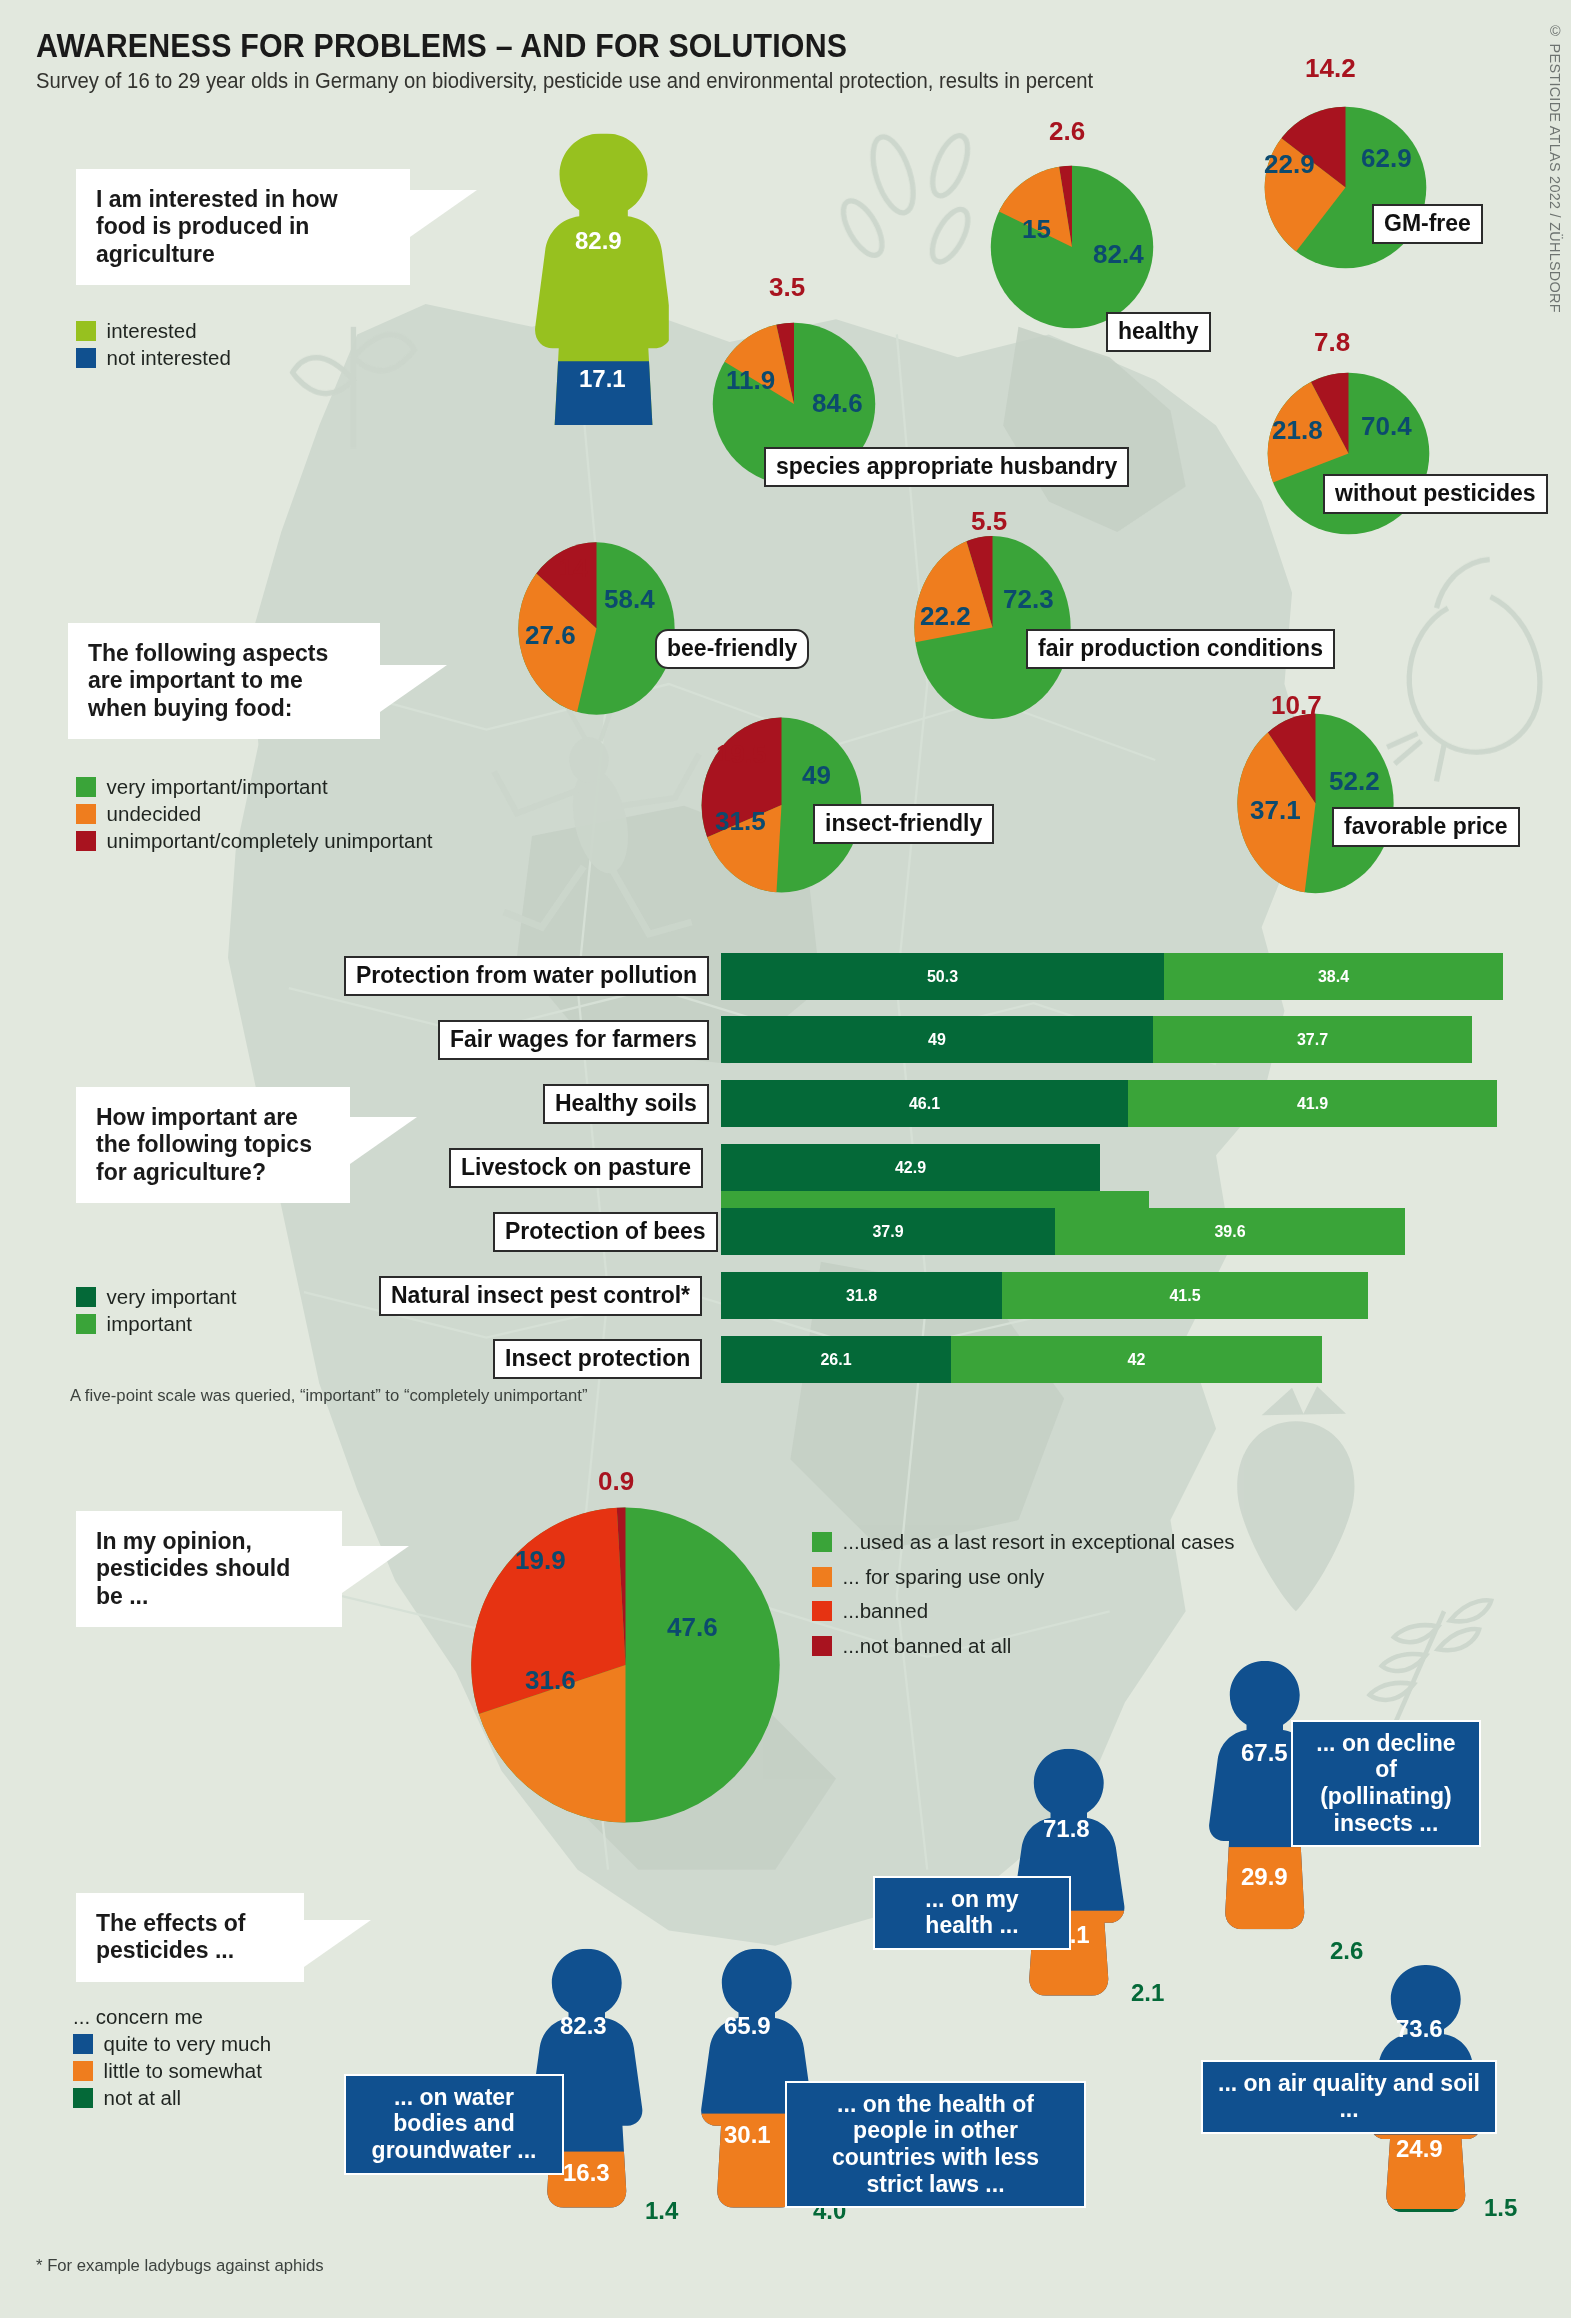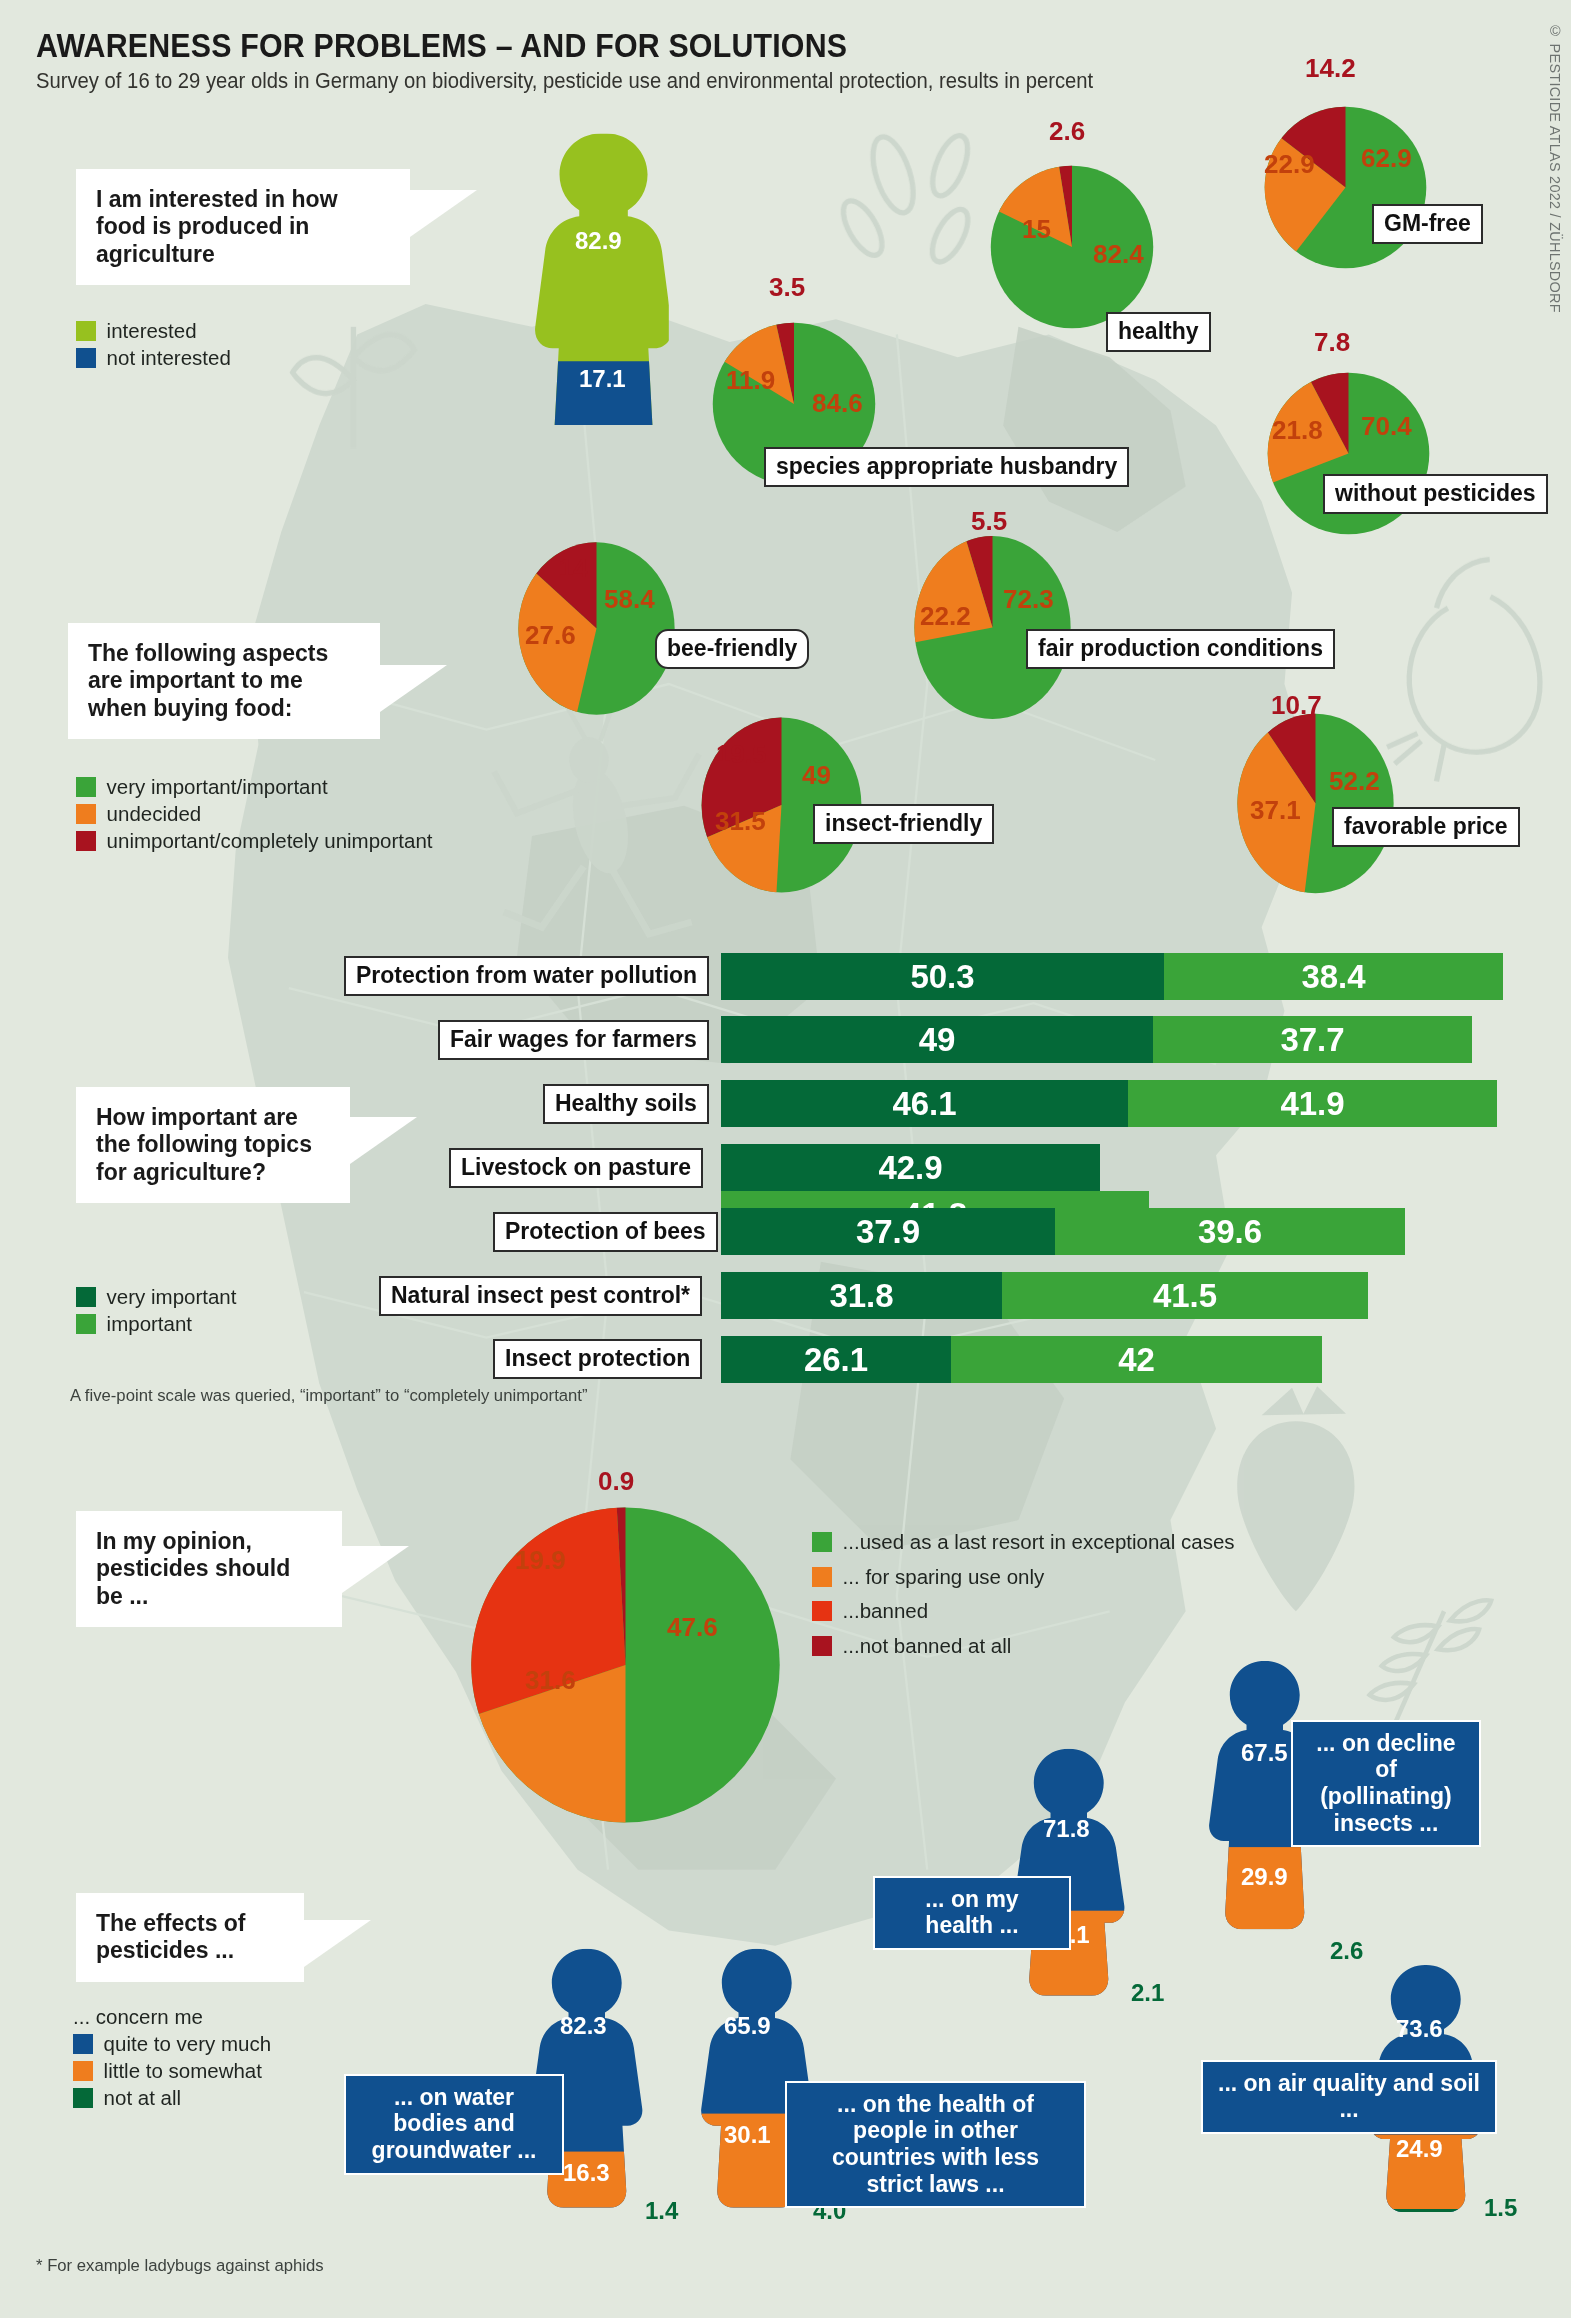--- a/index.html
+++ b/index.html
@@ -79,30 +79,30 @@
     font-size: 23px; font-weight: bold; color: #fff;
     line-height: 1.16;
     z-index: 15;
     text-align: center;
   }
   
   .pie { position: absolute; z-index: 8; }
   .pie svg { display:block; overflow: visible; }
   .pieval {
     position: absolute; font-size: 26px; font-weight: bold;
-    color: #c2410c; z-index: 10; white-space: nowrap;
+    color: #0c4a6e; z-index: 10; white-space: nowrap;
   }
   .pieval.red  { color: #a8131f; }
   
   .barrow { position: absolute; height: 47px; z-index: 9; }
   .seg { height: 100%; float: left; position: relative; }
   .seg span {
     position: absolute; left: 50%; top: 50%;
     transform: translate(-50%,-50%);
-    color: #fff; font-weight: bold; font-size: 33px;
+    color: #fff; font-weight: bold; font-size: 16px;
   }
   .seg.vi { background: #046938; }
   .seg.im { background: #3aa439; }
   
   .foot {
     position: absolute; font-size: 16.7px; color: #3c423e; white-space: nowrap;
   }
   
   .person { position: absolute; z-index: 9; }
   .person svg { display:block; }

